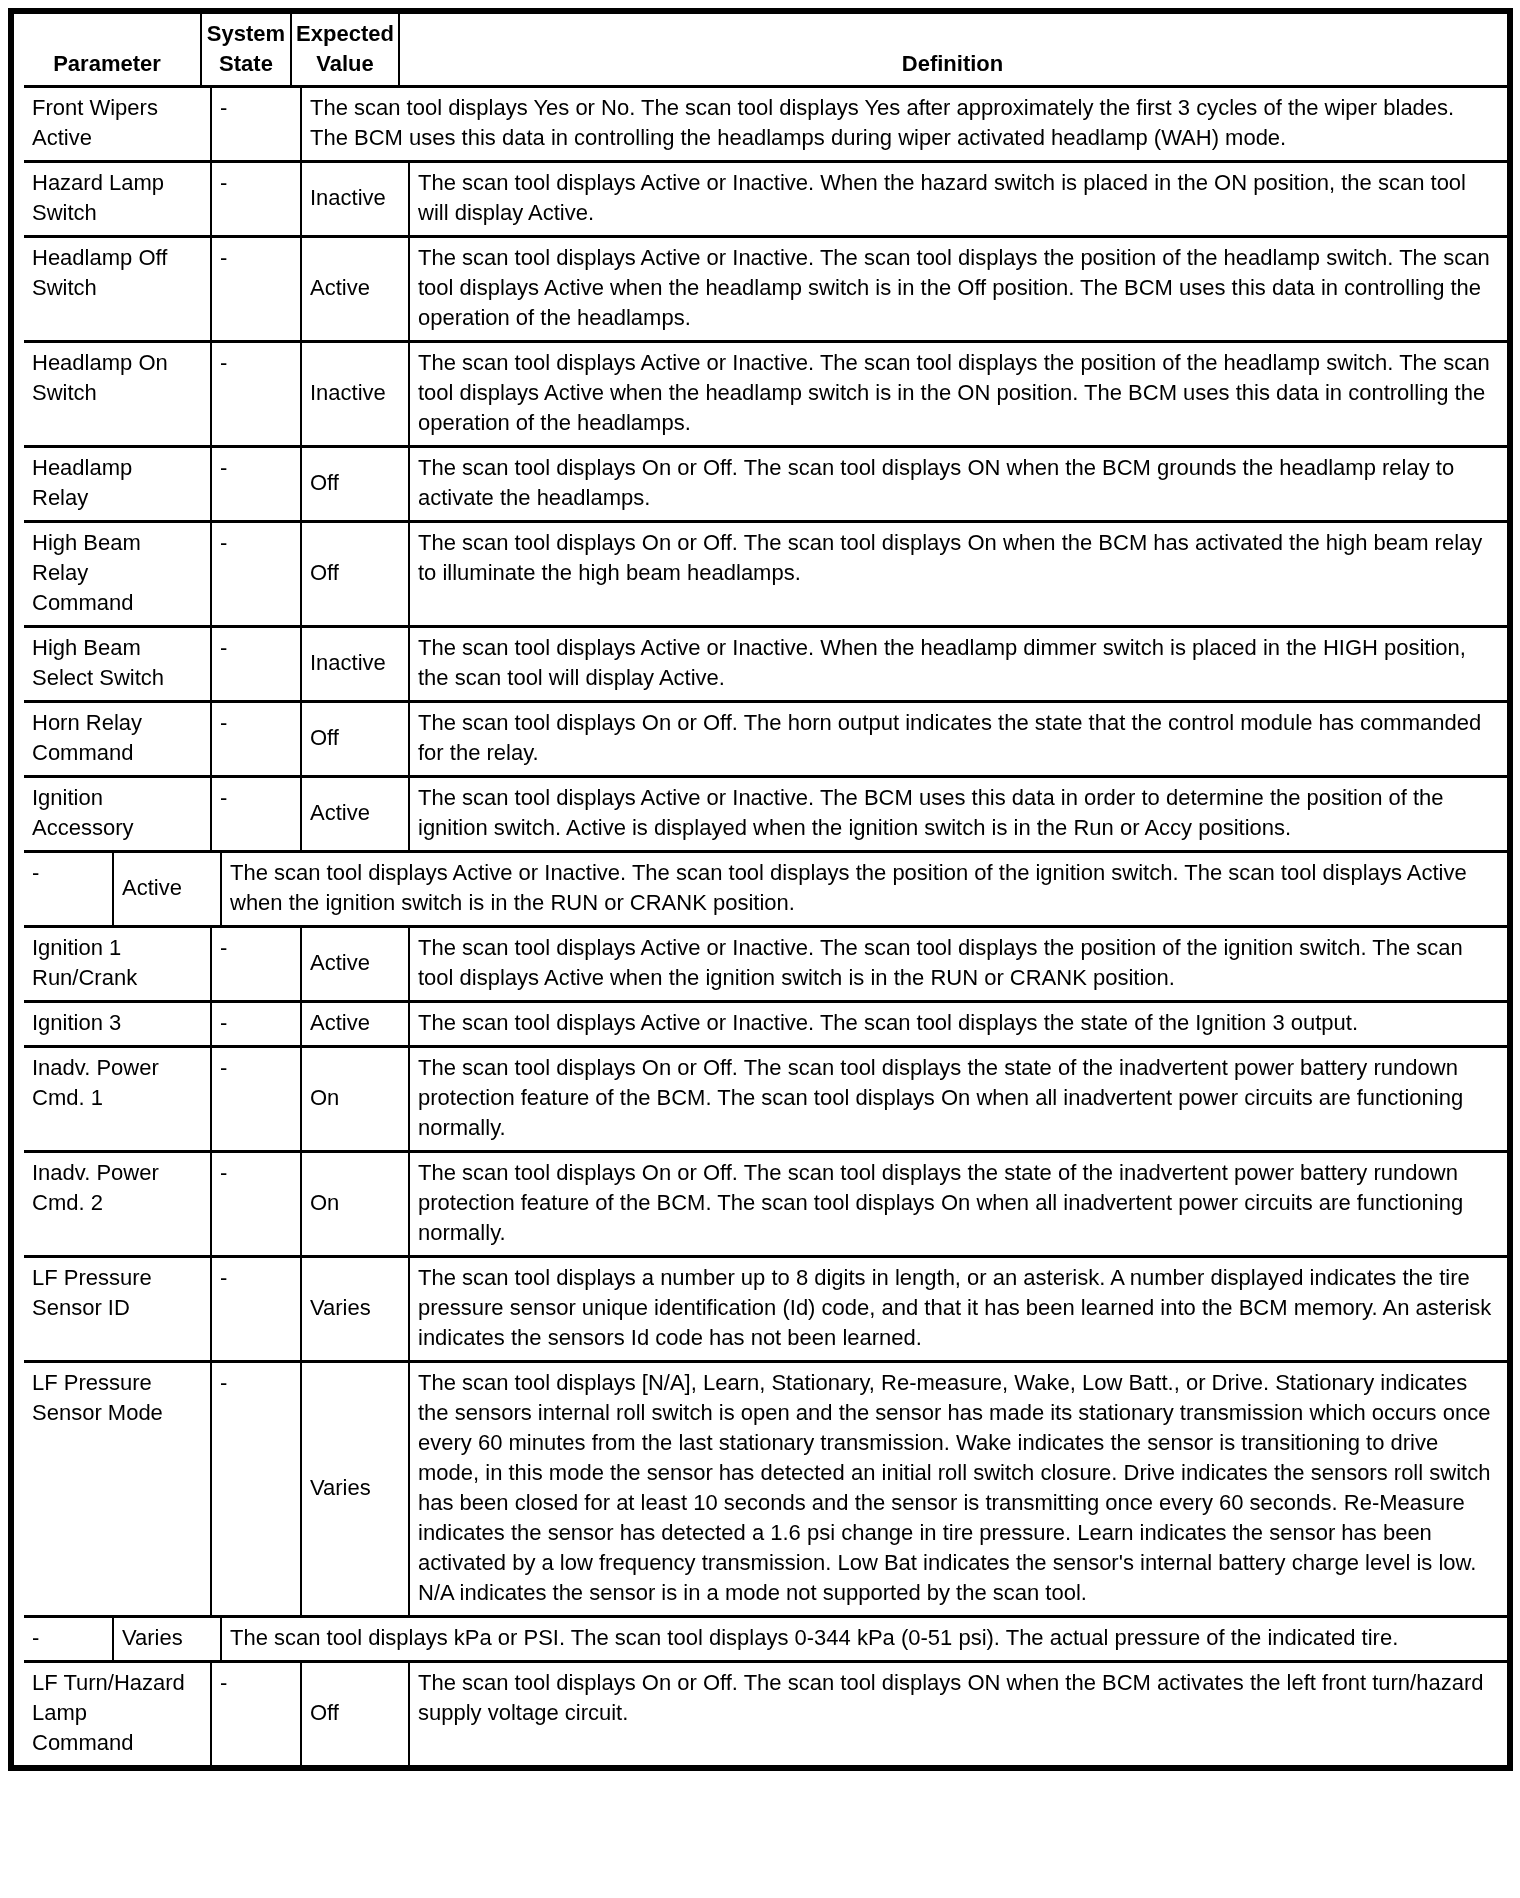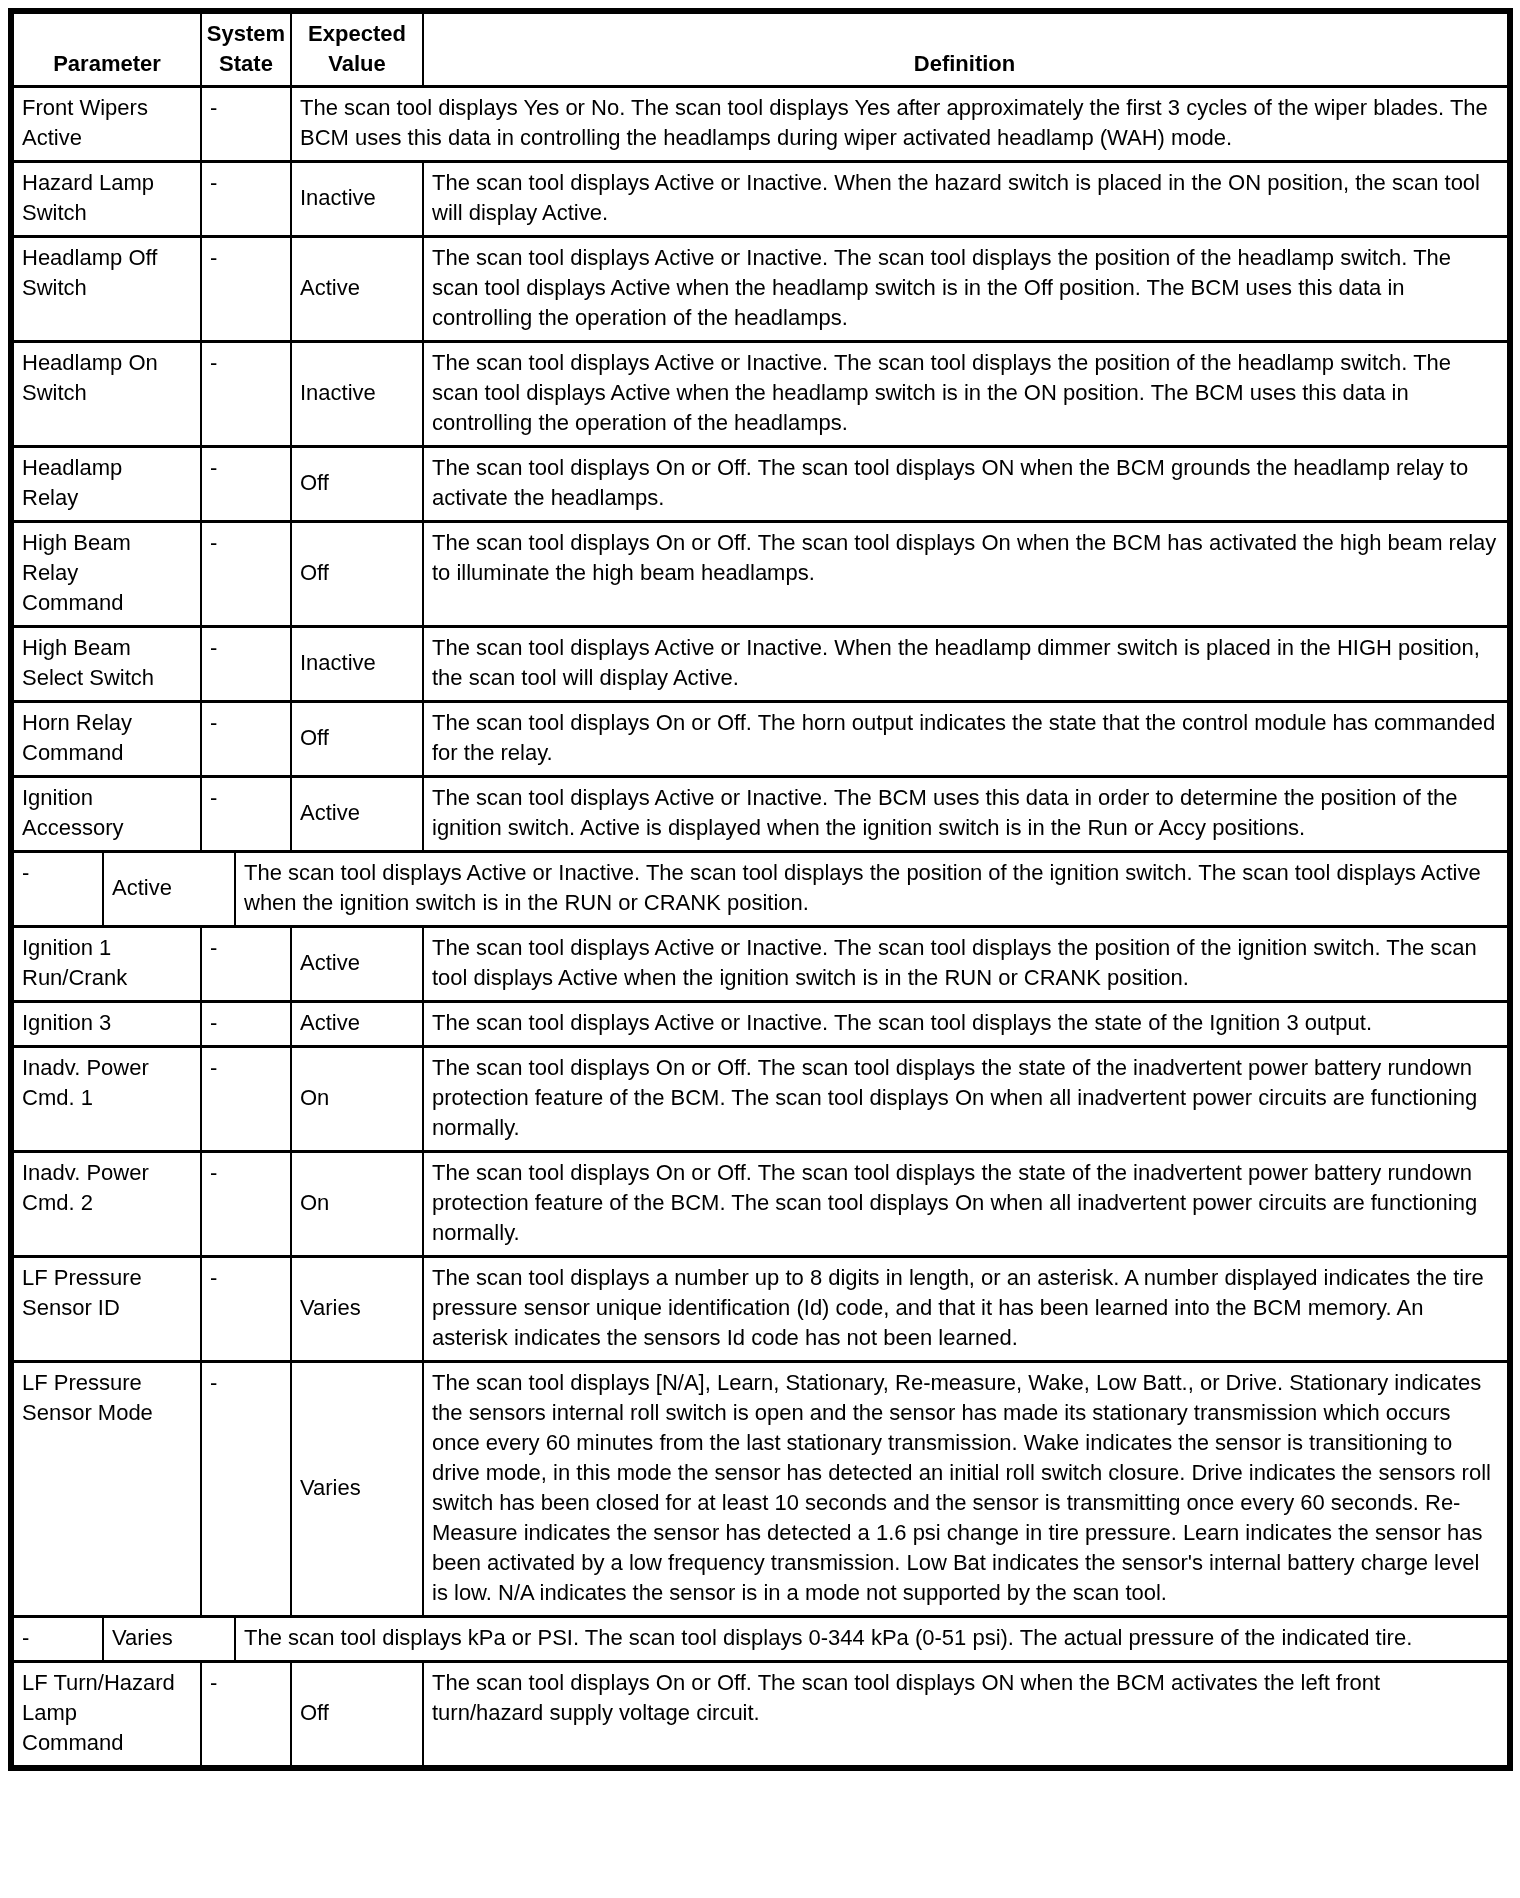--- a/index.html
+++ b/index.html
@@ -16,39 +16,39 @@
     left: 8px;
     top: 8px;
     width: 1505px;
     border: 6px solid #000000;
     background: #ffffff;
   }
   .row {
     display: flex;
     align-items: stretch;
   }
-  .row.body-row { border-top: 3px solid #000000; }
+  .row.body-row { border-top: 3px solid #000000; margin-left: 10px; }
   .cell {
     font-size: 22px;
     line-height: 30px;
     padding: 5px 8px 7px 8px;
   }
   .c-param {
     width: 188px;
     border-right: 2px solid #000000;
     white-space: pre-line;
     flex: none;
   }
   .c-state {
     width: 90px;
     border-right: 2px solid #000000;
     flex: none;
   }
   .c-value {
-    width: 132px;
+    width: 108px;
     border-right: 2px solid #000000;
     flex: none;
     display: flex;
     align-items: center;
   }
   .c-def { flex: 1 1 auto; padding-right: 10px; }
   .header-row .cell {
     font-weight: bold;
     min-height: 66px;
     display: flex;

